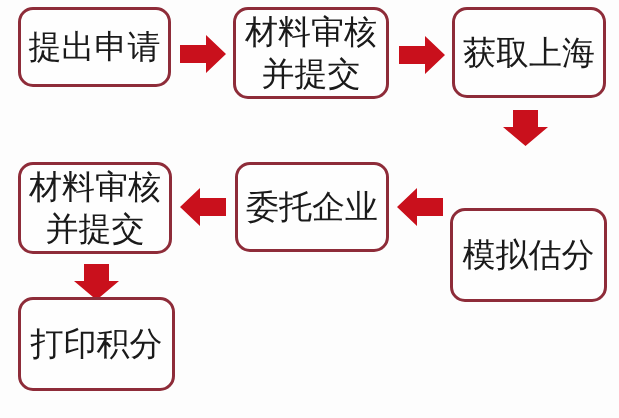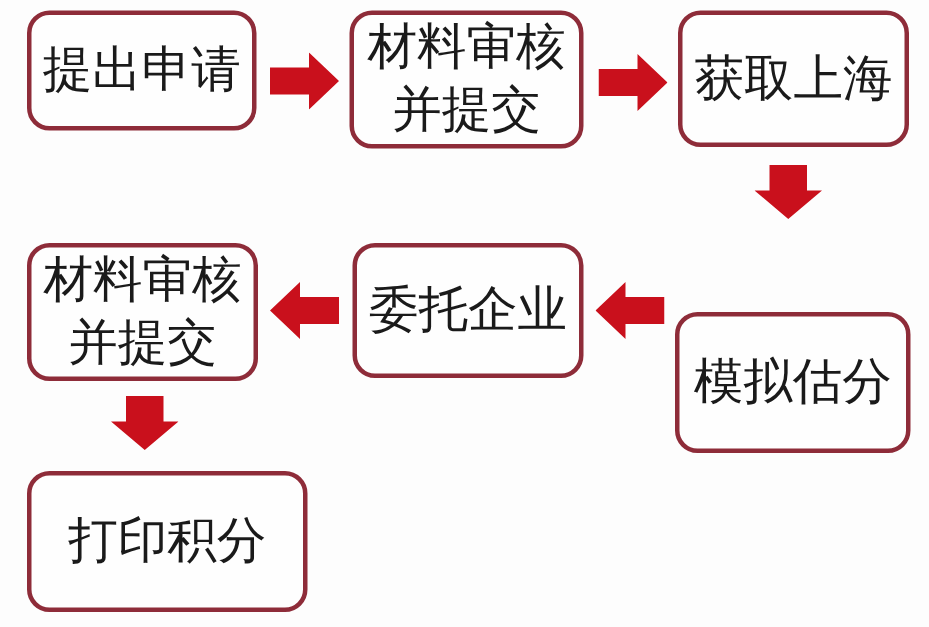--- a/index.html
+++ b/index.html
@@ -101,17 +101,17 @@
     <div>材料审核</div>
     <div>并提交</div>
   </div>
 
   <div class="arrow" style="left:74px; top:264px; width:45px; height:36px;">
     <svg viewBox="0 0 45 36" xmlns="http://www.w3.org/2000/svg" aria-hidden="true">
       <path d="M10 0 H35 V17 H45 L22.5 36 L0 17 H10 Z"></path>
     </svg>
   </div>
 
-  <div class="node" style="left:18px; top:314px; width:187px; height:94px;text-align:right;">
+  <div class="node" style="left:18px; top:297px; width:157px; height:94px;text-align:right;">
     <div>打印积分</div>
   </div>
 
 </div>
 
 </body></html>

